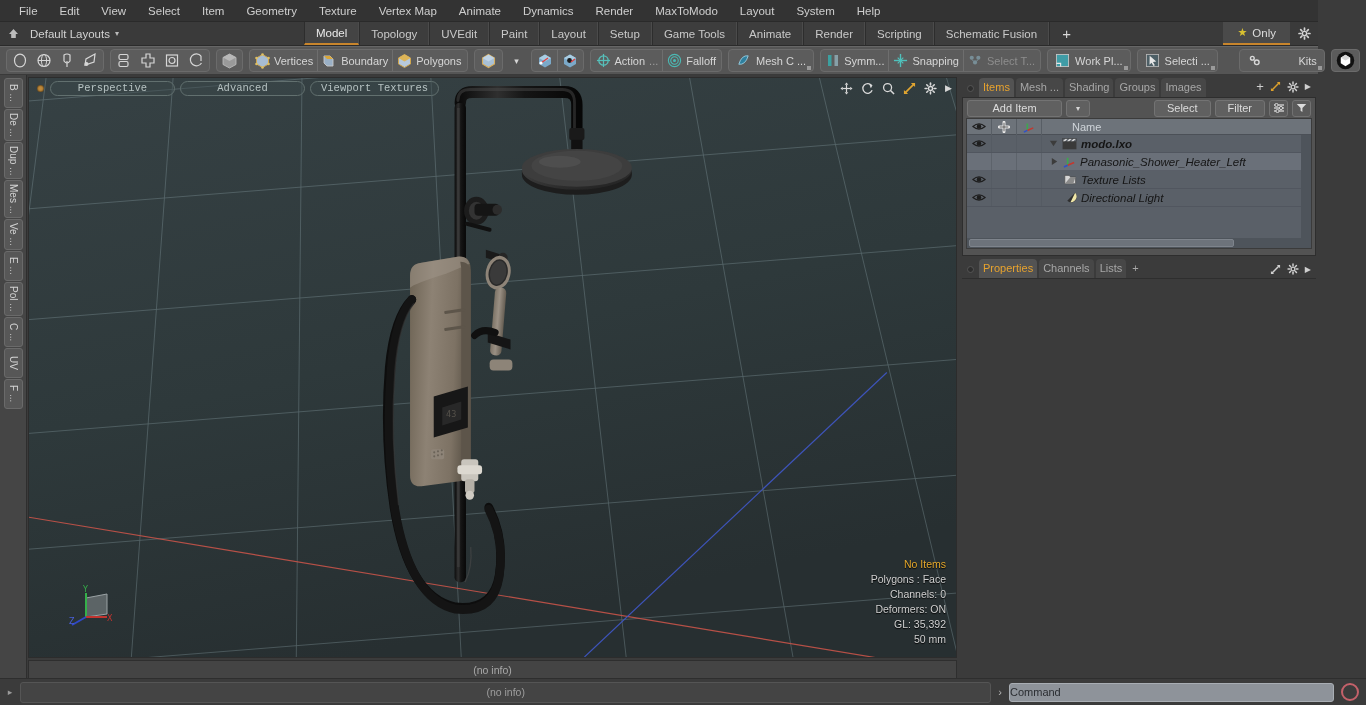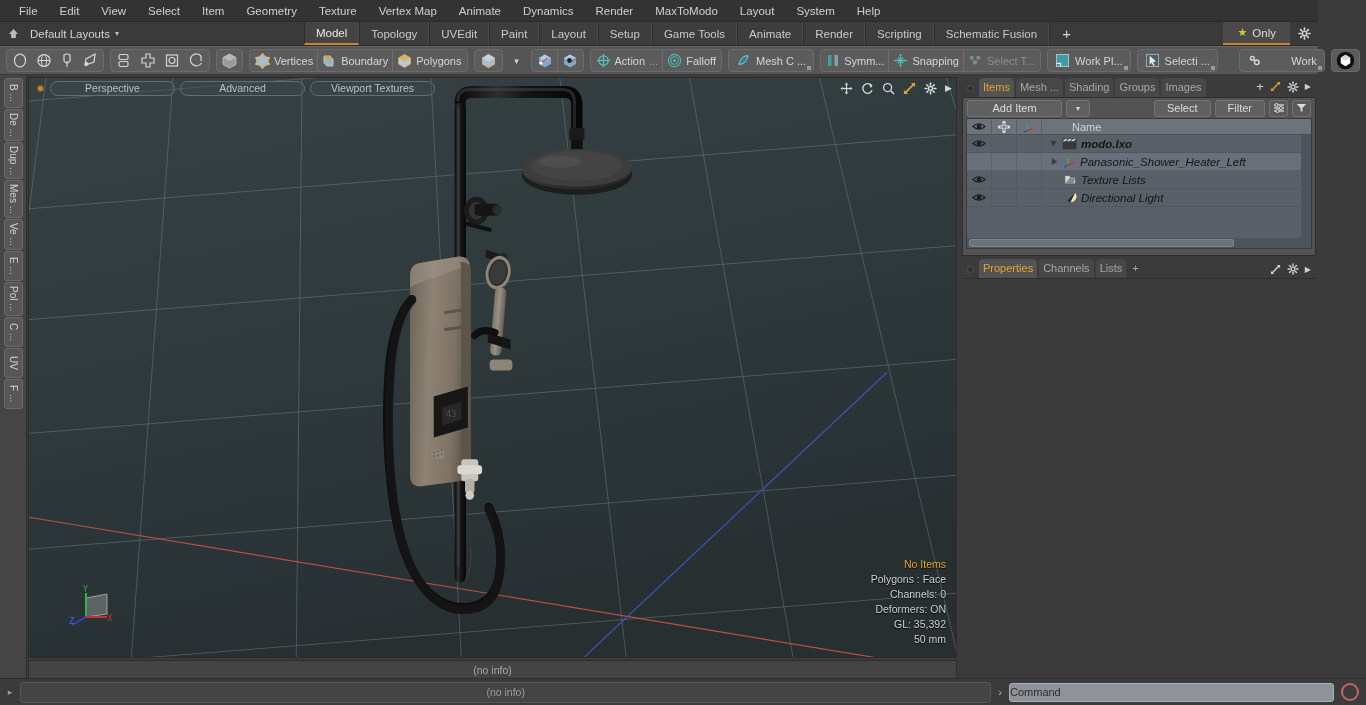--- a/index.html
+++ b/index.html
@@ -137,21 +137,21 @@
     background: #c08a3a; margin: 0 6px 0 4px;
     box-shadow: 0 0 2px #000 inset;
   }
   .vp-pill {
     height: 15px; padding: 0 10px; margin-right: 5px;
     border: 1px solid #62706f; border-radius: 8px;
     color: #b6c2c2; font-size: 10.5px;
     display: flex; align-items: center; justify-content: center;
     background: rgba(60,74,76,0.45);
   }
-  .vp-pill.wide { min-width: 125px; }
+  .vp-pill.wide { min-width: 125px; font-family: Liberation Mono, monospace; }
   .vp-icons {
     position: absolute; top: 0; right: 4px; height: 20px;
     display: flex; align-items: center; gap: 8px; z-index: 7;
   }
   .vp-ic { color: #d8d8d8; font-size: 12px; line-height: 1; display:flex; align-items:center; }
   .vp-ic.accent { color: #e0a531; }
 
   
   .vp-svg { position: absolute; inset: 0; width: 100%; height: 100%; }
 
@@ -566,21 +566,21 @@
       </svg>
       <span>Selecti ...</span>
       <span class="corner"></span>
     </div>
 
     <div class="tbtn-solo" style="margin-left:18px; min-width:86px;">
       <svg width="16" height="15" viewBox="0 0 18 16">
         <circle cx="6" cy="5.5" r="2.1" fill="none" stroke="#d8d8d8" stroke-width="1.6"></circle>
         <circle cx="11" cy="10" r="2.6" fill="none" stroke="#d8d8d8" stroke-width="1.6"></circle>
       </svg>
-      <span>Work</span>
+      <span>Kits</span>
       <span class="corner"></span>
     </div>
 
     <div class="tbtn-solo" style="padding:0 4px;">
       <svg width="19" height="19" viewBox="0 0 20 20">
         <circle cx="10" cy="10" r="9.2" fill="#111111"></circle>
         <path d="M10 4 L15 7 L15 13 L10 16 L5 13 L5 7 Z" fill="#ffffff"></path>
         <path d="M10 4 L15 7 L10 10 L5 7 Z" fill="#d8d8d8"></path>
       </svg>
     </div>

